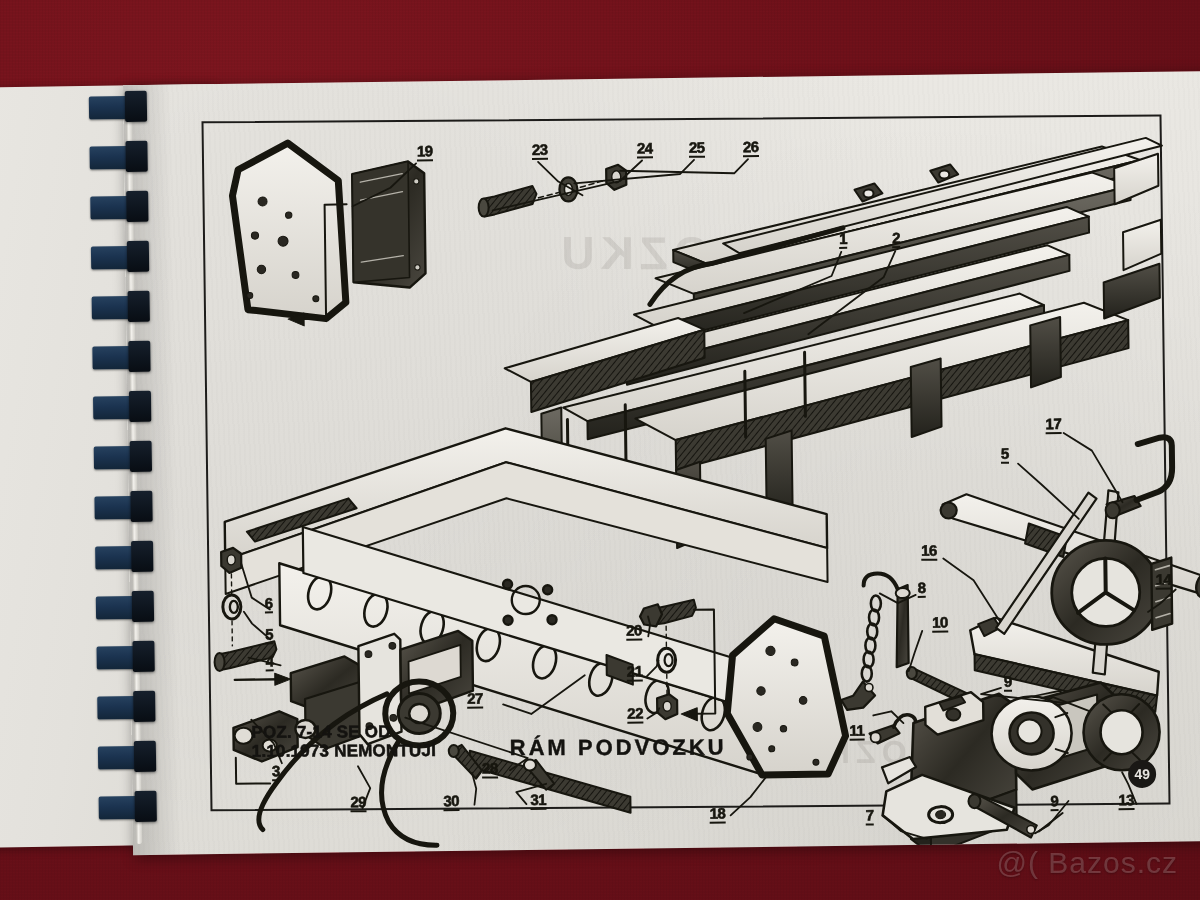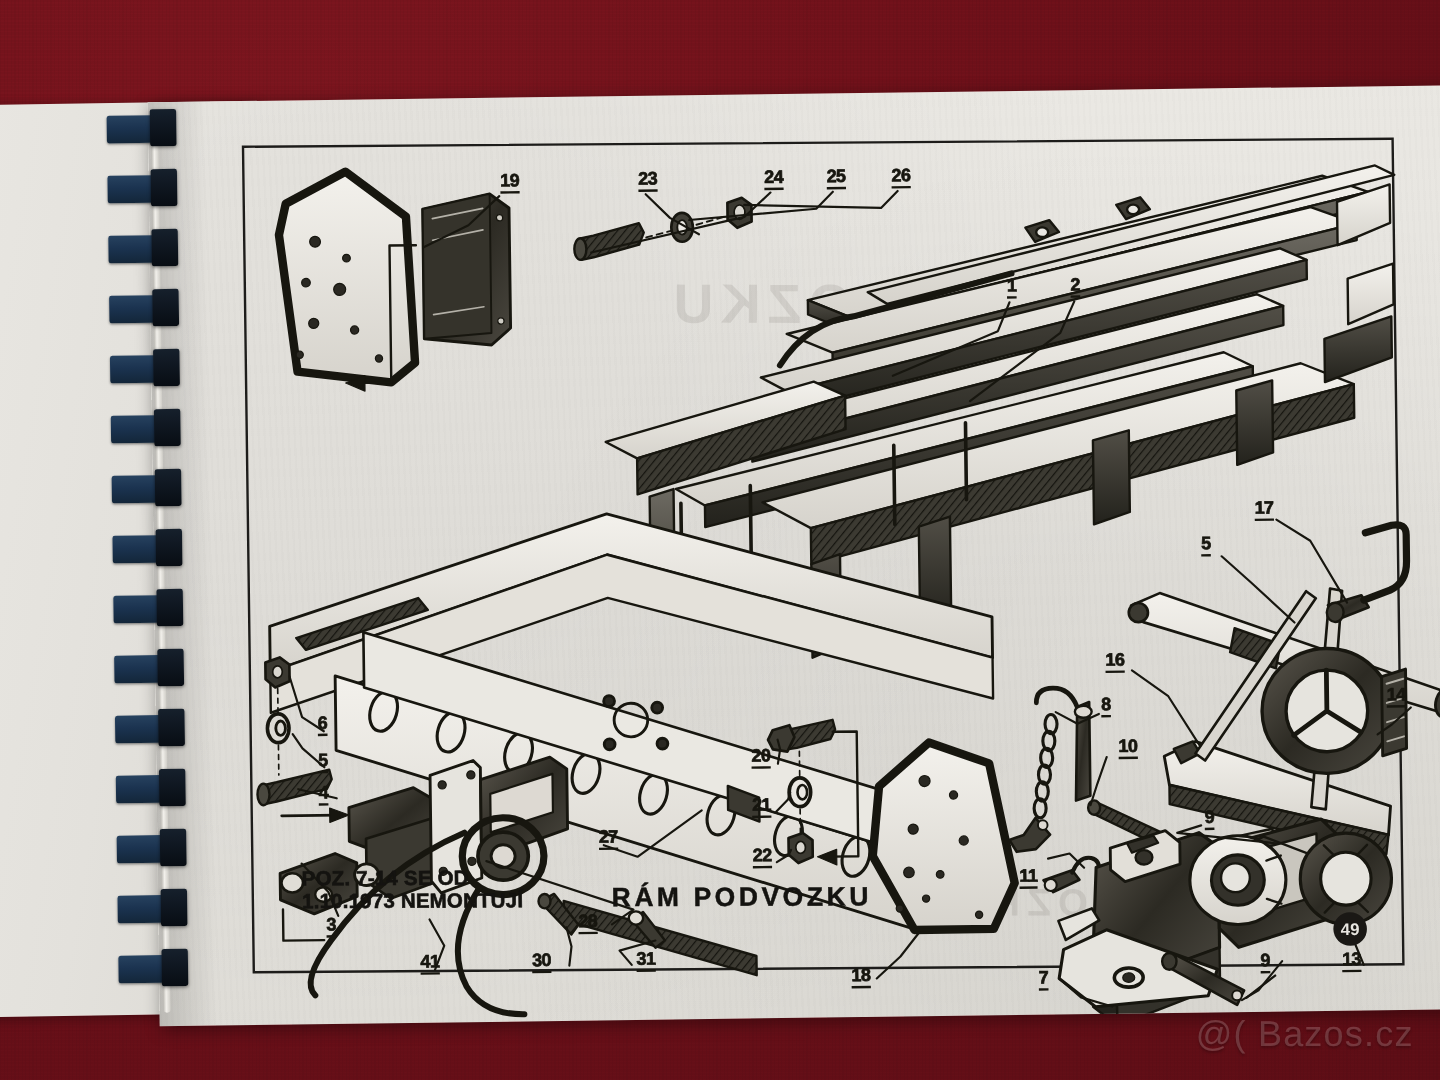--- a/index.html
+++ b/index.html
@@ -119,21 +119,21 @@
     margin-left:24px;
   }
   .plate-title{
     position:absolute;left:300px;bottom:48px;
     font-size:22px;font-weight:bold;letter-spacing:3px;
     color:#141310;
     -webkit-text-stroke:.4px #141310;
     transform:skewY(0.6deg);
   }
   .page-badge{
-    position:absolute;right:31px;bottom:14px;
+    position:absolute;right:14px;bottom:14px;
     width:28px;height:28px;border-radius:50%;
     background:#1a1815;color:#e8e6e1;
     font-size:14px;font-weight:bold;
     display:flex;align-items:center;justify-content:center;
     transform:skewY(0.5deg);
   }
 
   
   .ghost{
     position:absolute;color:rgba(120,115,105,.17);
@@ -583,23 +583,23 @@
           <div class="callout" style="left: 908px; top: 680px;"><span>13</span><span class="u"></span></div>
           <div class="callout" style="left: 655px; top: 692px;"><span>7</span><span class="u"></span></div>
           <div class="callout" style="left: 499px; top: 688px;"><span>18</span><span class="u"></span></div>
           <div class="callout" style="left: 418px; top: 504px;"><span>20</span><span class="u"></span></div>
           <div class="callout" style="left: 418px; top: 545px;"><span>21</span><span class="u"></span></div>
           <div class="callout" style="left: 418px; top: 587px;"><span>22</span><span class="u"></span></div>
           <div class="callout" style="left: 57px; top: 472px;"><span>6</span><span class="u"></span></div>
           <div class="callout" style="left: 57px; top: 503px;"><span>5</span><span class="u"></span></div>
           <div class="callout" style="left: 57px; top: 530px;"><span>4</span><span class="u"></span></div>
           <div class="callout" style="left: 62px; top: 640px;"><span>3</span><span class="u"></span></div>
-          <div class="callout" style="left: 258px; top: 570px; margin-left: 32px;"><span>27</span><span class="u"></span></div>
+          <div class="callout" style="left: 258px; top: 570px;"><span>27</span><span class="u"></span></div>
           <div class="callout" style="left: 272px; top: 640px;"><span>28</span><span class="u"></span></div>
-          <div class="callout" style="left: 140px; top: 672px;"><span>41</span><span class="u"></span></div>
+          <div class="callout" style="left: 140px; top: 672px;"><span>29</span><span class="u"></span></div>
           <div class="callout" style="left: 233px; top: 672px;"><span>30</span><span class="u"></span></div>
           <div class="callout" style="left: 320px; top: 672px;"><span>31</span><span class="u"></span></div>
         </div>
 
       <div class="note">
         <div>POZ. 7-14 SE OD</div>
         <div>1.10.1973 NEMONTUJÍ</div>
       </div>
 
       <div class="plate-title">RÁM PODVOZKU</div>

